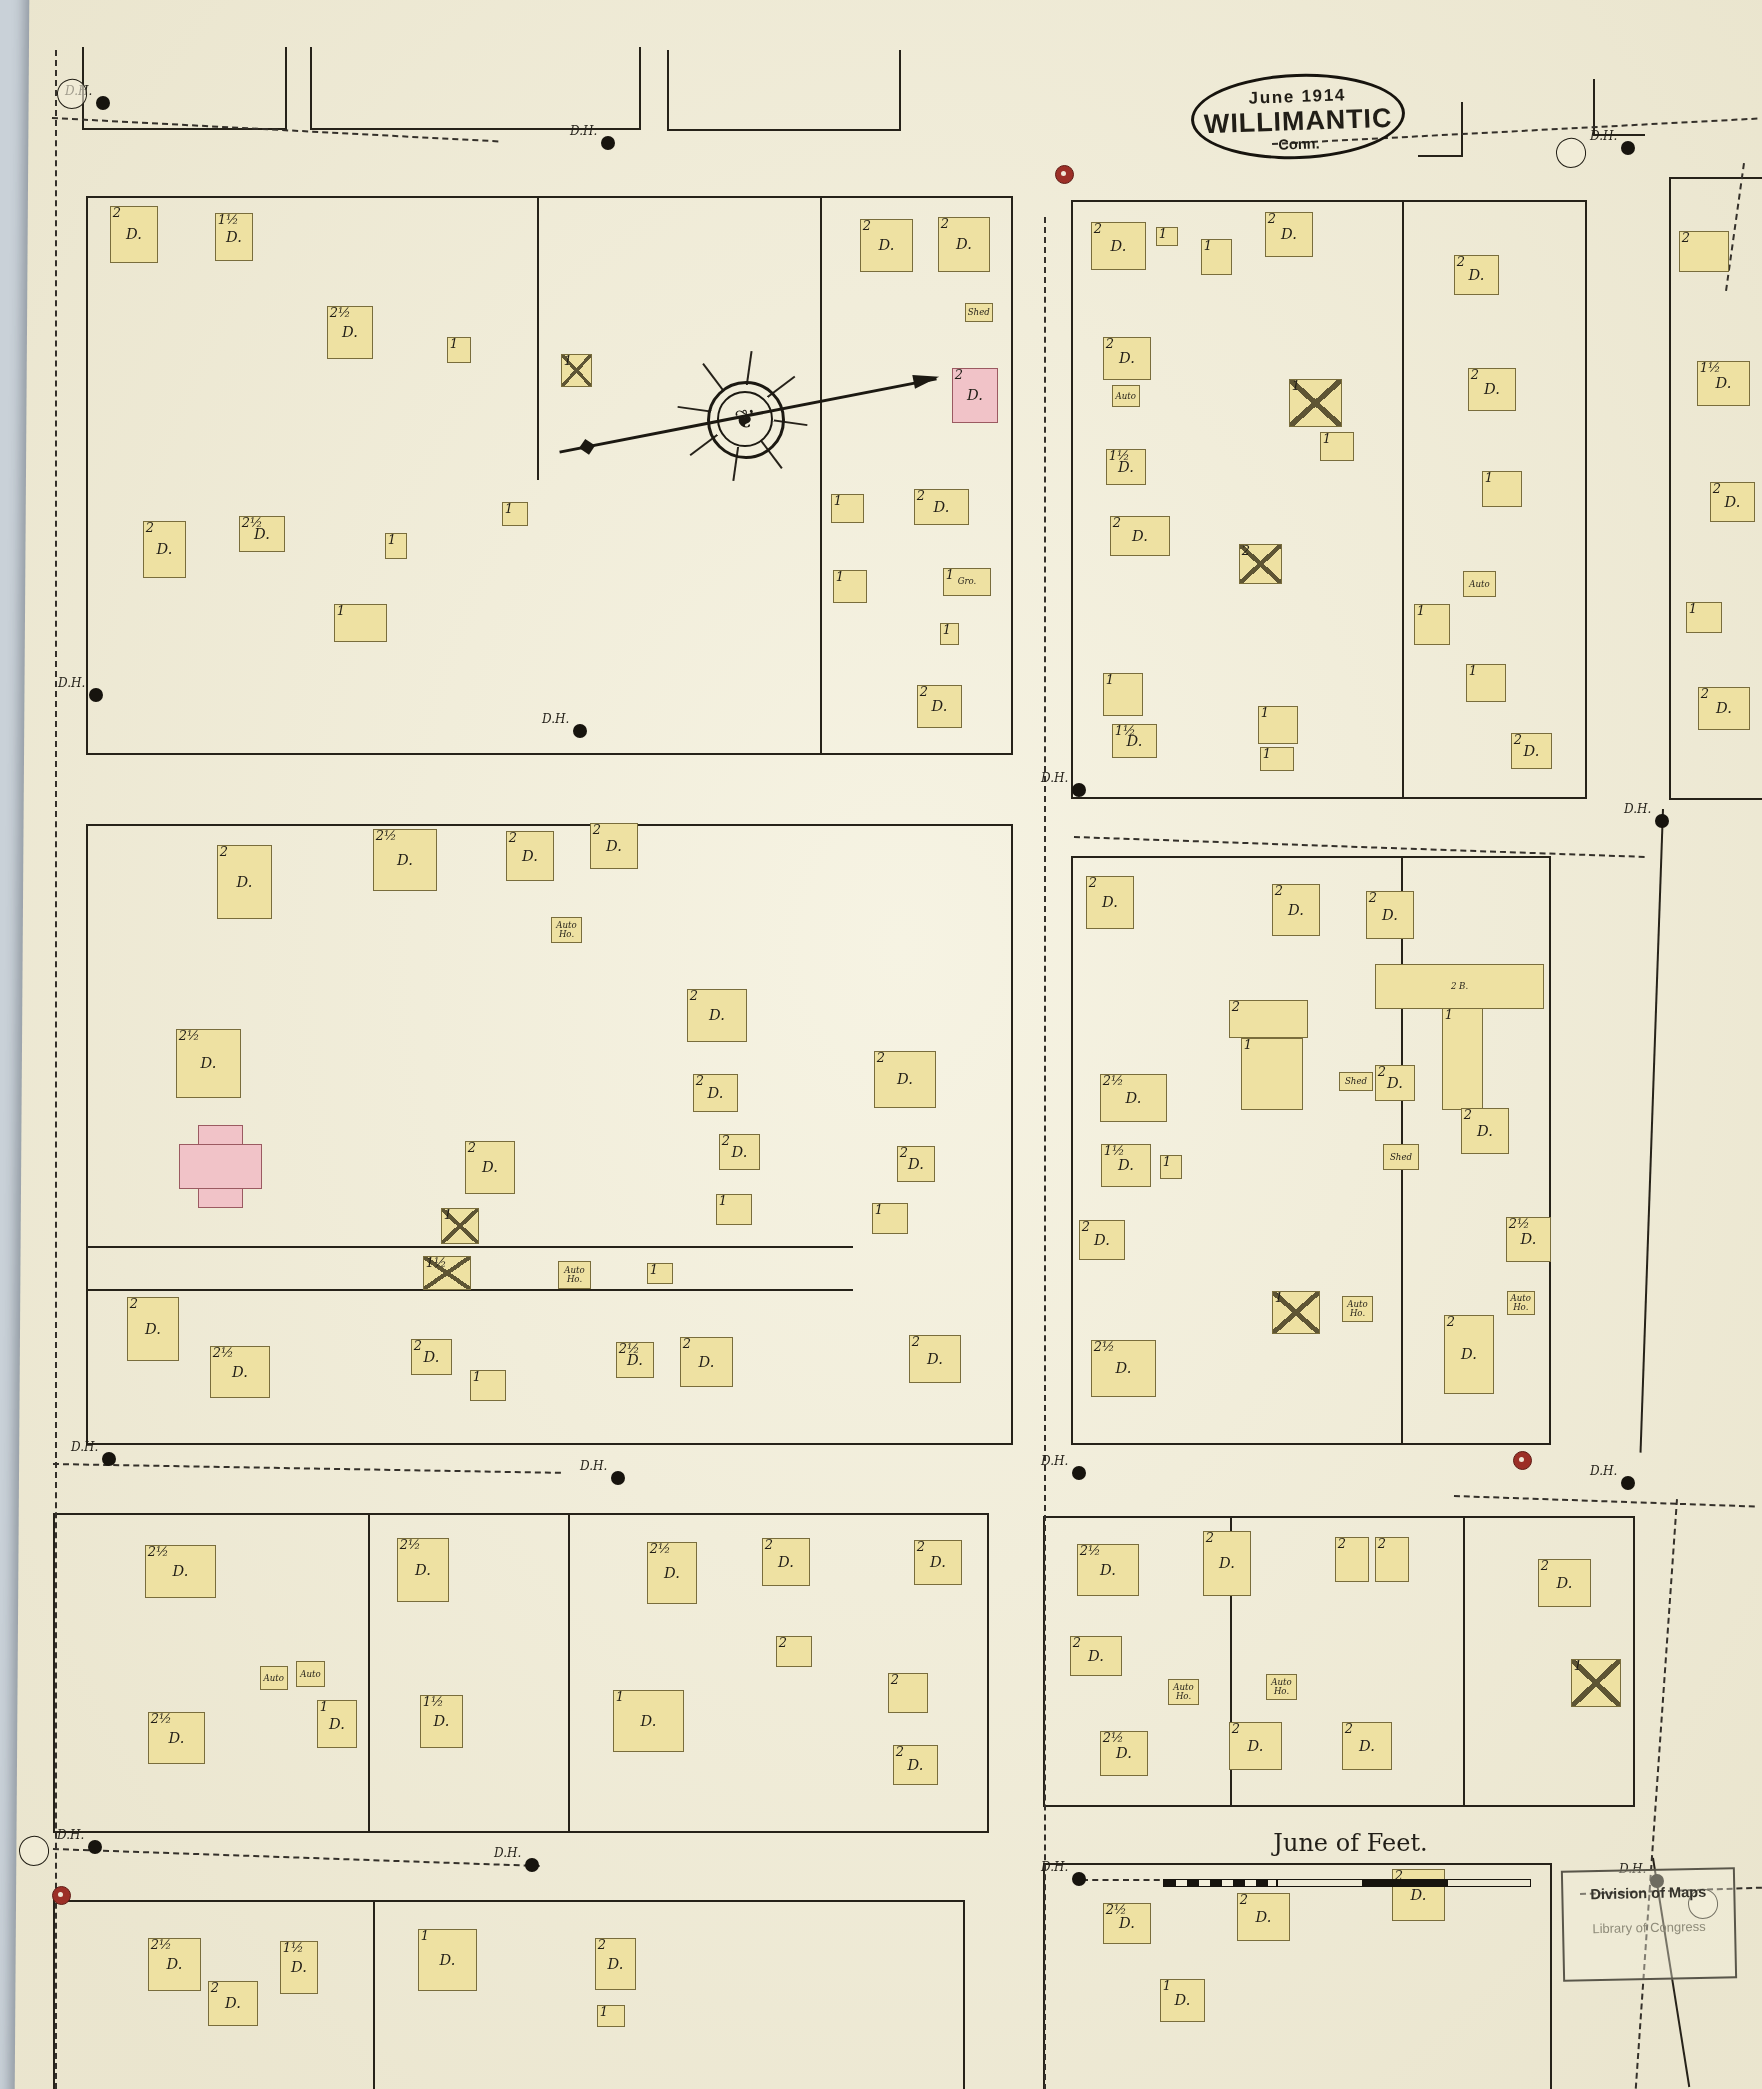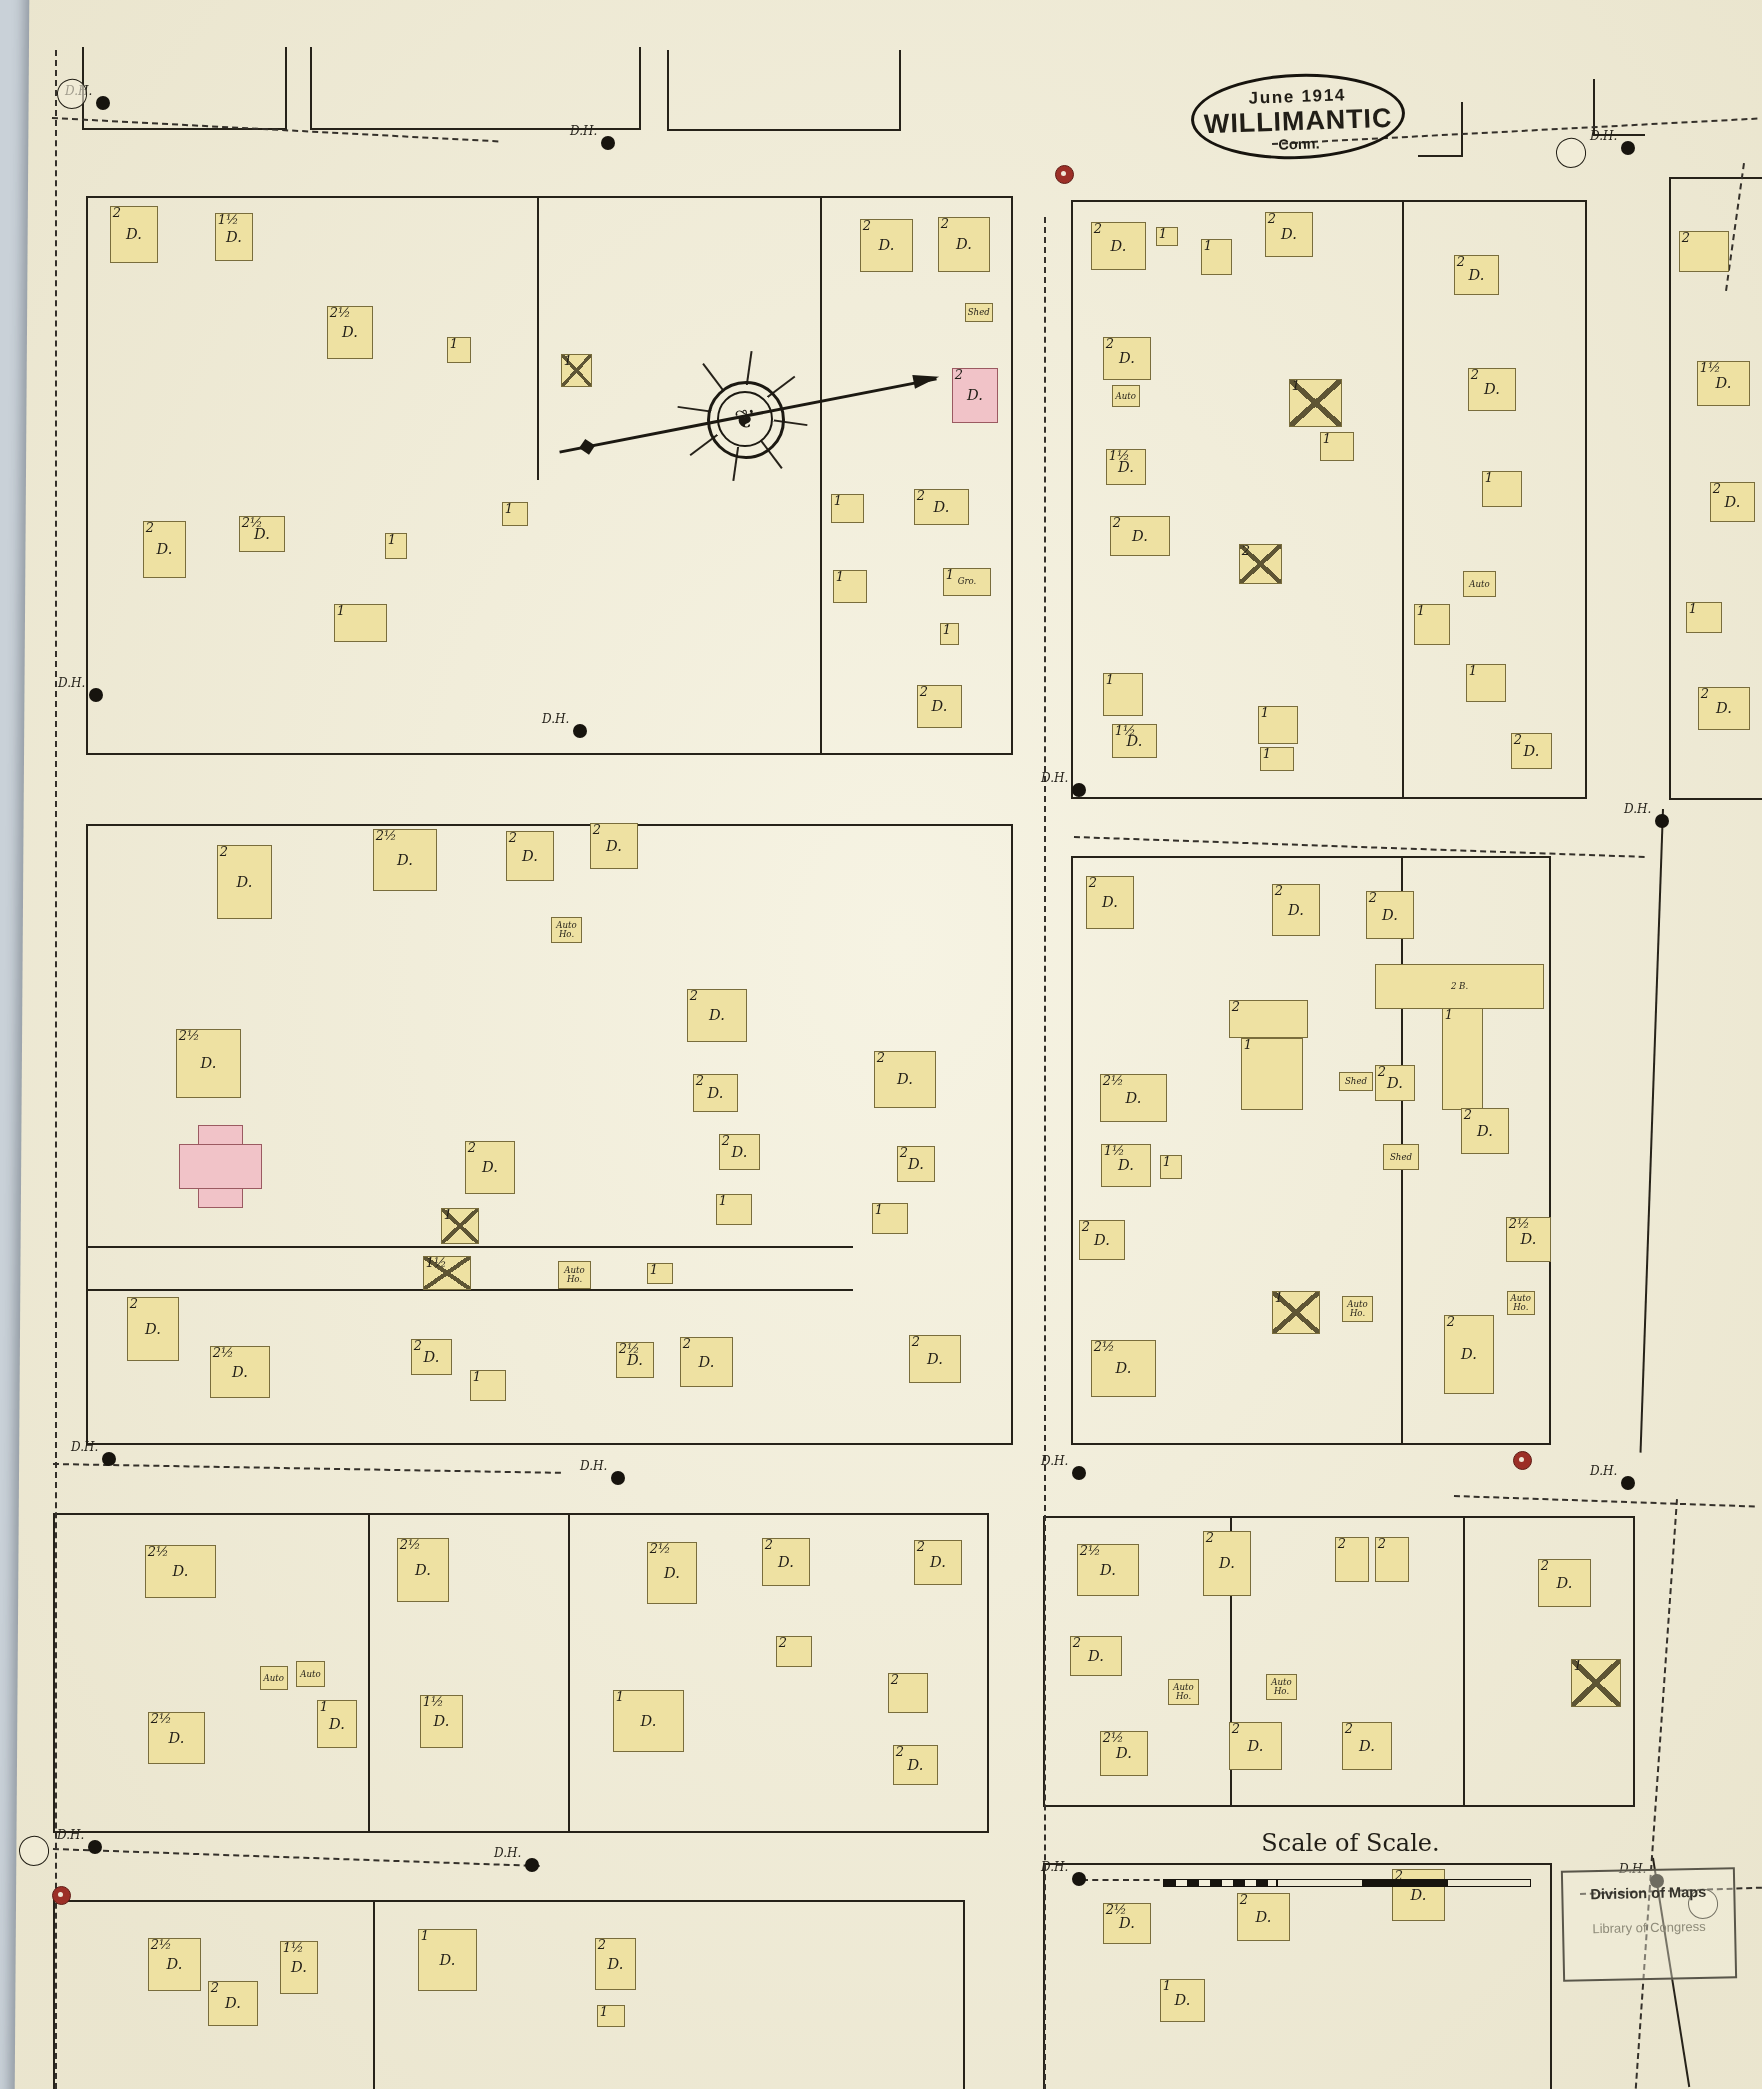--- a/index.html
+++ b/index.html
@@ -893,21 +893,21 @@
     <div class="spk" style="transform:rotate(8deg)"></div>
     <div class="spk" style="transform:rotate(53deg)"></div>
     <div class="spk" style="transform:rotate(98deg)"></div>
     <div class="spk" style="transform:rotate(143deg)"></div>
     <div class="arr"></div>
     <div class="ring1"></div>
     <div class="ring2">❦</div>
   </div>
 
   <div class="scale">
-    <div class="ttl">Scale of Scale.</div>
+    <div class="ttl">June of Feet.</div>
     <div>
 
     <div class="tick" style="position: absolute; left: 0px;"></div>
         <div class="tick" style="position: absolute; left: 23px;"></div>
         <div class="tick" style="position: absolute; left: 46px;"></div>
         <div class="tick" style="position: absolute; left: 68px;"></div>
         <div class="tick" style="position: absolute; left: 90px;"></div>
         <div class="tick" style="position: absolute; left: 112px;"></div>
         <div class="tick" style="position: absolute; left: 194px;"></div>
         <div class="tick" style="position: absolute; left: 277px;"></div>

